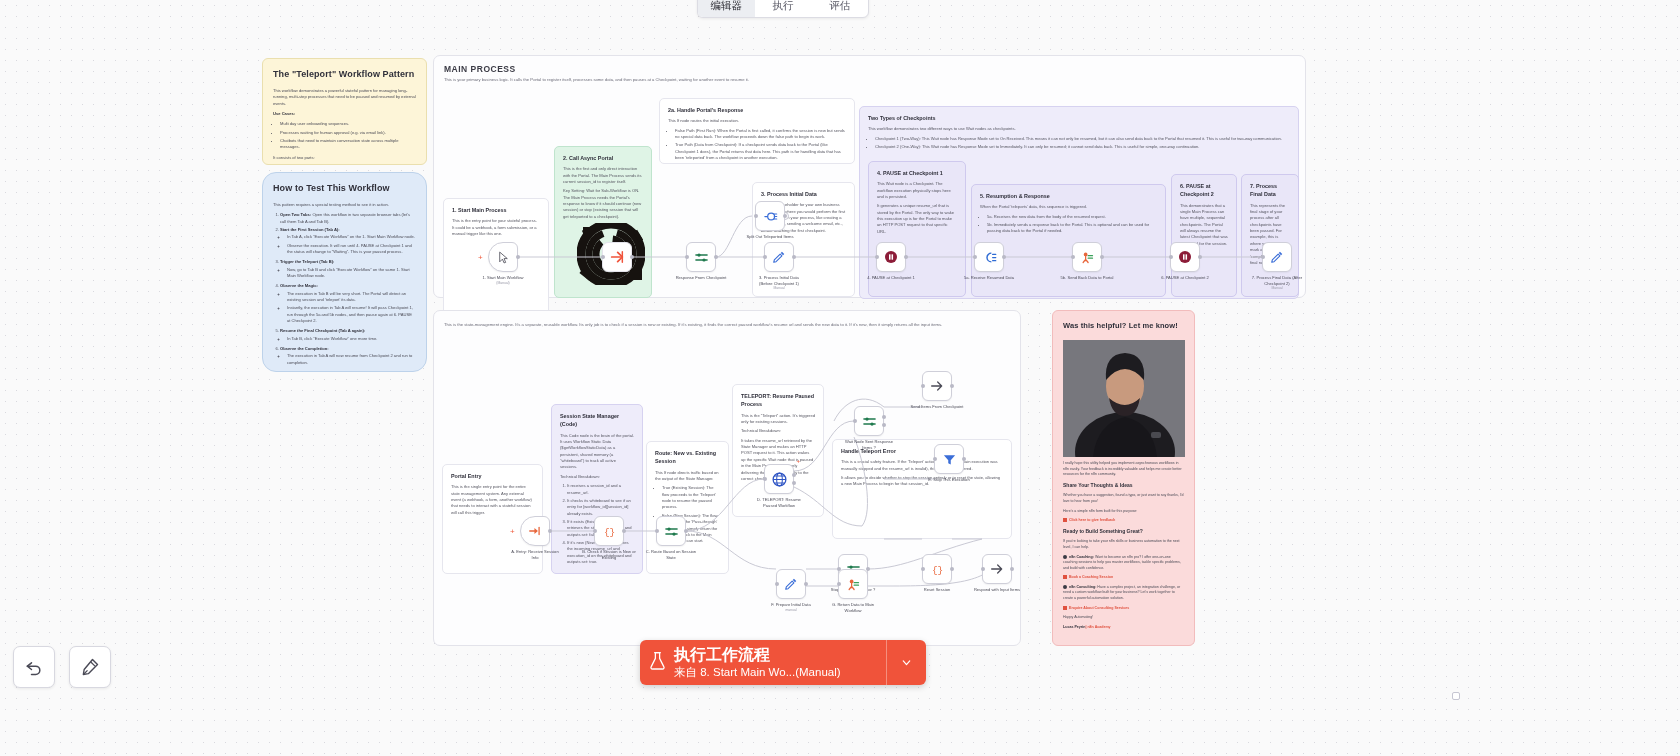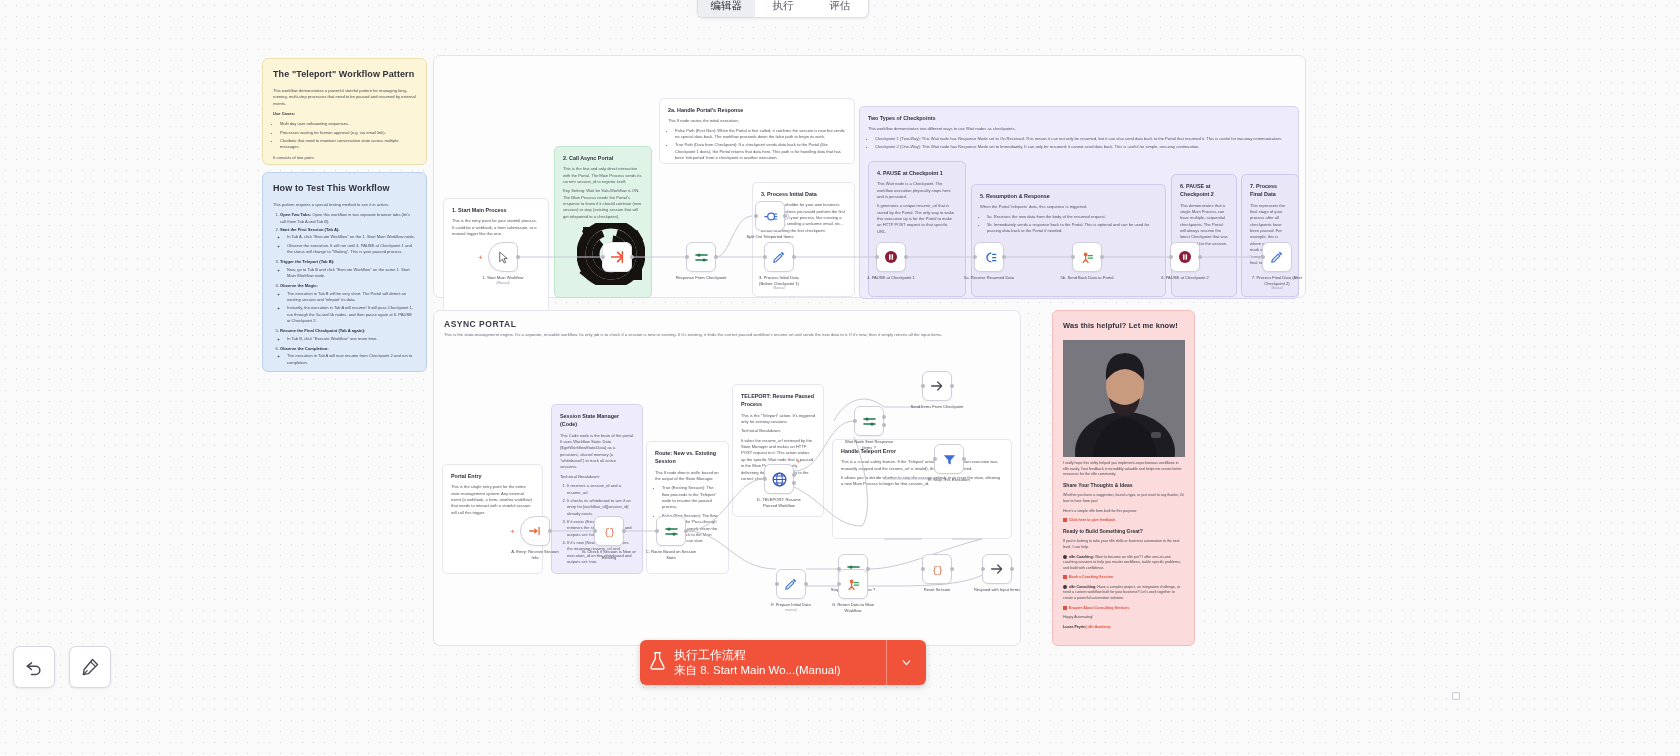--- a/index.html
+++ b/index.html
@@ -103,21 +103,21 @@
     box-shadow: 0 1px 3px rgba(0,0,0,.07);
   }
 
   
   .exec-banner {
     position: absolute; left: 640px; top: 640px; width: 286px; height: 45px;
     background: #f0533a; border-radius: 6px; display: flex; align-items: center;
     color: #fff; box-shadow: 0 2px 6px rgba(0,0,0,.18);
   }
   .exec-banner .bi { width: 34px; text-align: center; font-size: 16px; }
-  .exec-txt-1 { font-size: 12px; font-weight: 400; line-height: 1.25; }
+  .exec-txt-1 { font-size: 16px; font-weight: 700; line-height: 1.25; }
   .exec-txt-2 { font-size: 11.5px; line-height: 1.25; }
   .exec-caret {
     width: 40px; height: 100%; border-left: 1px solid rgba(255,255,255,.35);
     display: flex; align-items: center; justify-content: center;
     margin-left: auto; font-size: 13px;
   }
 
   .pink-portrait {
     position: absolute; background: linear-gradient(160deg,#6d6d73 0%,#4a4a50 45%,#2b2b30 100%);
     border-radius: 2px;
@@ -142,21 +142,21 @@
     <p class="lbl">Use Cases:</p>
     <ul>
       <li>Multi day user onboarding sequences.</li>
       <li>Processes waiting for human approval (e.g. via email link).</li>
       <li>Chatbots that need to maintain conversation state across multiple messages.</li>
     </ul>
     <p>It consists of two parts:</p>
 
   </div>
 
-  <div class="note note-blue" style="left:262px; top:172px; width:165px; height:200px;">
+  <div class="note note-blue" style="left:262px; top:172px; width:165px; height:200px;border-radius:14px;">
     <h3>How to Test This Workflow</h3>
     <p>This pattern requires a special testing method to see it in action.</p>
     <ol>
       <li>
         <span class="lbl">Open Two Tabs:</span>
         <span>Open this workflow in two separate browser tabs (let's call them Tab A and Tab B).</span>
       </li>
       <li>
         <span class="lbl">Start the First Session (Tab A):</span>
         <ul>
@@ -187,20 +187,24 @@
         <span class="lbl">Observe the Completion:</span>
         <ul>
             <li>The execution in Tab A will now resume from Checkpoint 2 and run to completion.</li>
           </ul>
       </li>
     </ol>
     <p>This test proves how external events (from Tab B) can control and pass data to a long running, paused process (in Tab A).</p>
   </div>
 
   <div class="section" style="left:433px; top:55px; width:873px; height:243px;">
+    <div class="sec-head">
+      <div class="sec-title">MAIN PROCESS</div>
+      <div class="sec-desc" style="width:660px;">This is your primary business logic. It calls the Portal to register itself, processes some data, and then pauses at a Checkpoint, waiting for another event to resume it.</div>
+    </div>
 
     <div class="card card-white" style="left:9px; top:142px; width:106px; height:145px;">
       <h4>1. Start Main Process</h4>
       <p>This is the entry point for your stateful process. It could be a webhook, a form submission, or a manual trigger like this one.</p>
     </div>
 
     <div class="card card-green" style="left:120px; top:90px; width:98px; height:152px;">
       <h4>2. Call Async Portal</h4>
       <p>This is the first and only direct interaction with the Portal. The Main Process sends its current session_id to register itself.</p>
       <p>
@@ -411,21 +415,20 @@
         </svg>
         <span class="port in"></span>
       </div>
       <div class="node-label">7. Process Final Data (After Checkpoint 2)</div>
       <div class="node-sub">Manual</div>
     </div>
   </div>
 
   <div class="section" style="left:433px; top:310px; width:588px; height:336px;">
     <div class="sec-head">
-      <div class="sec-title">ASYNC PORTAL</div>
       <div class="sec-desc" style="width:565px;">This is the state-management engine. It's a separate, reusable workflow. Its only job is to check if a session is new or existing. If it's existing, it finds the correct paused workflow's resume url and sends the new data to it. If it's new, then it simply returns all the input items.</div>
     </div>
 
     <div class="card card-white" style="left:8px; top:153px; width:101px; height:110px;">
       <h4>Portal Entry</h4>
       <p>This is the single entry point for the entire state management system. Any external event (a webhook, a form, another workflow) that needs to interact with a stateful session will call this trigger.</p>
     </div>
 
     <div class="card card-lav" style="left:117px; top:93px; width:92px; height:170px;">
       <h4>Session State Manager (Code)</h4>

